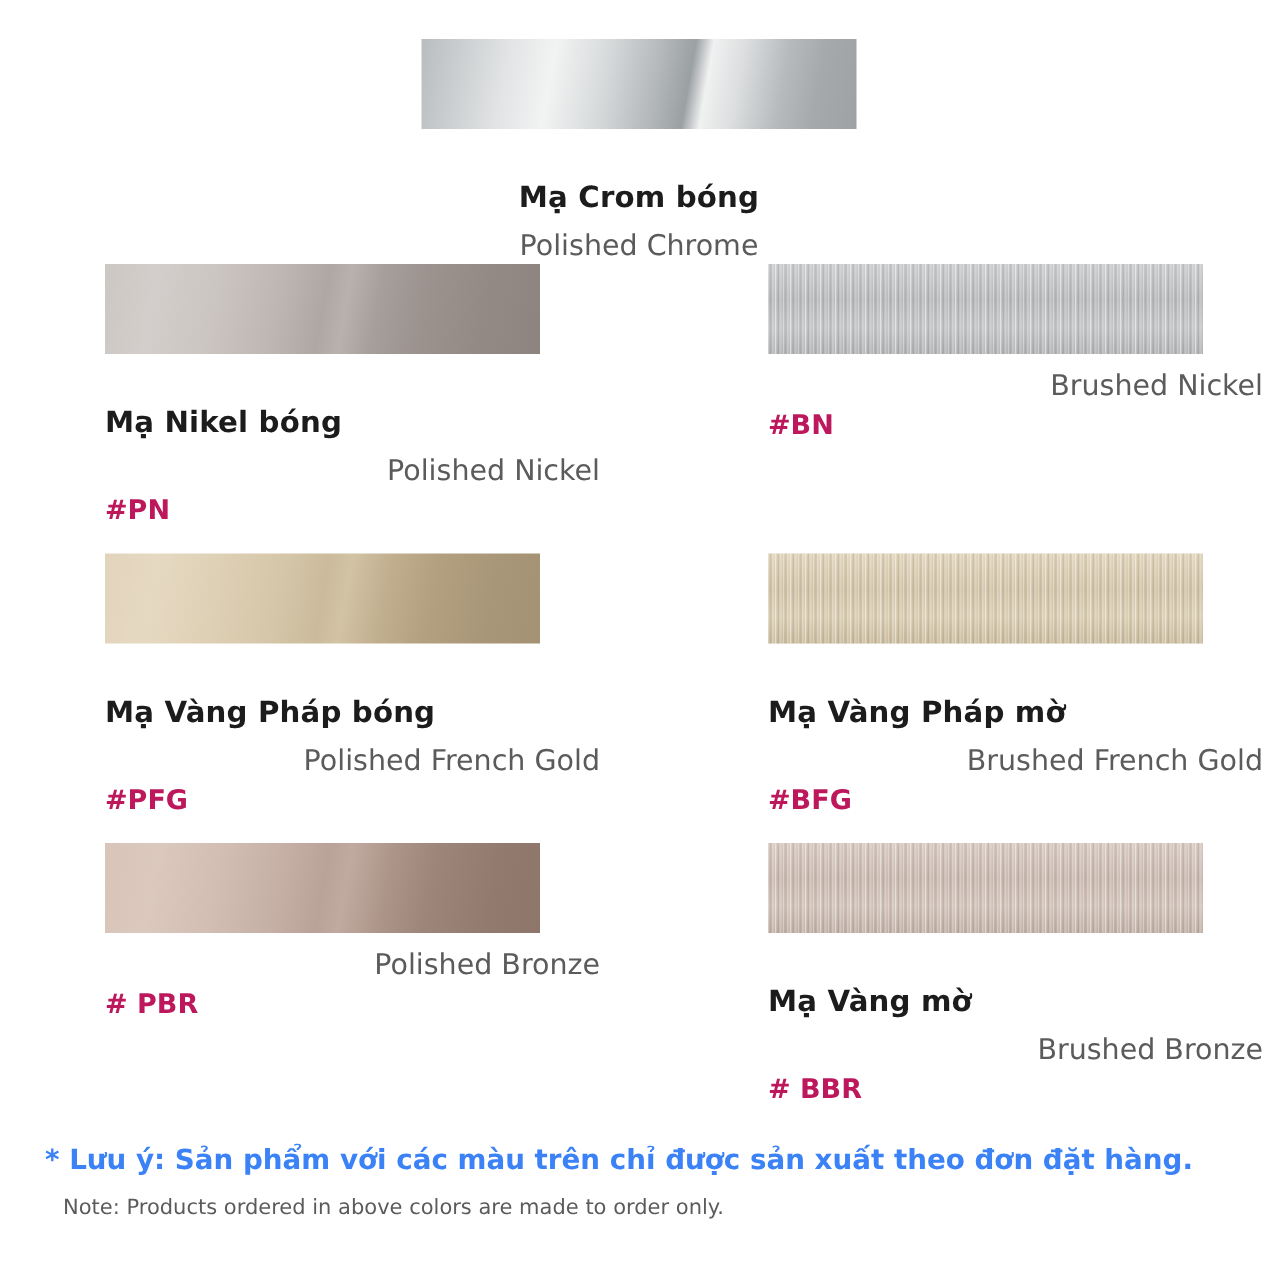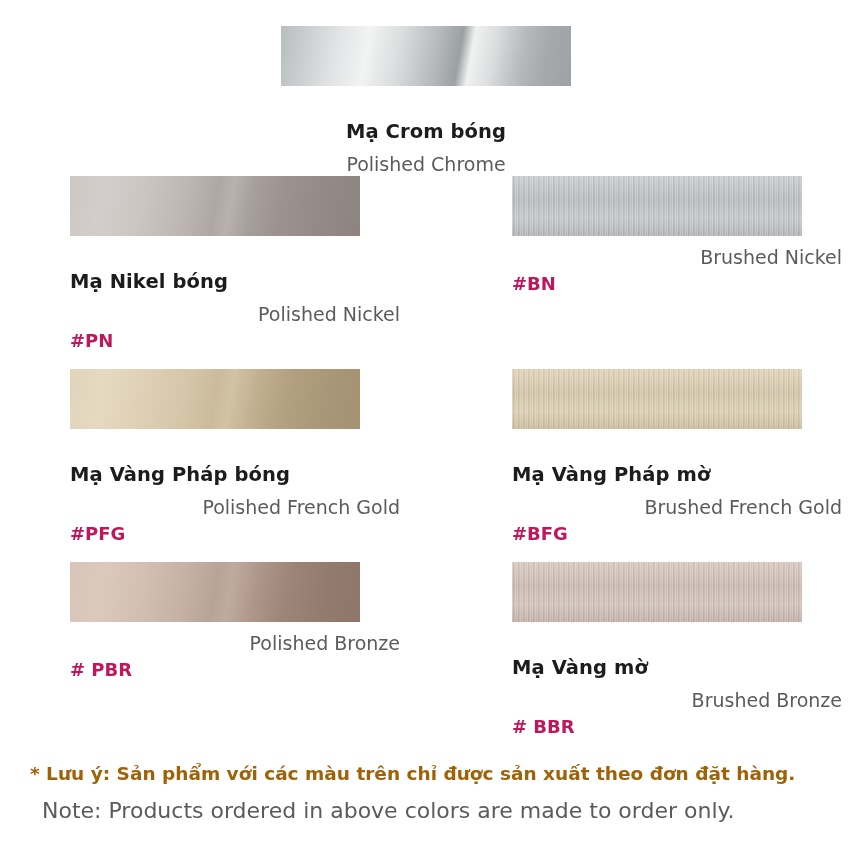--- a/index.html
+++ b/index.html
@@ -176,25 +176,25 @@
   
   .footer {
     position: absolute;
     left: 30px;
     top: 762px;
     width: 800px;
   }
   .note-vi {
     font-size: 18.5px;
     font-weight: bold;
-    color: #a16207;
+    color: #3b82f6;
     line-height: 1.35;
   }
   .note-en {
-    font-size: 22px;
+    font-size: 14px;
     color: #5b5b5b;
     line-height: 1.35;
     margin-top: 9px;
     padding-left: 12px;
   }
 </style>
 </head>
 <body>
 
 <div class="page">

